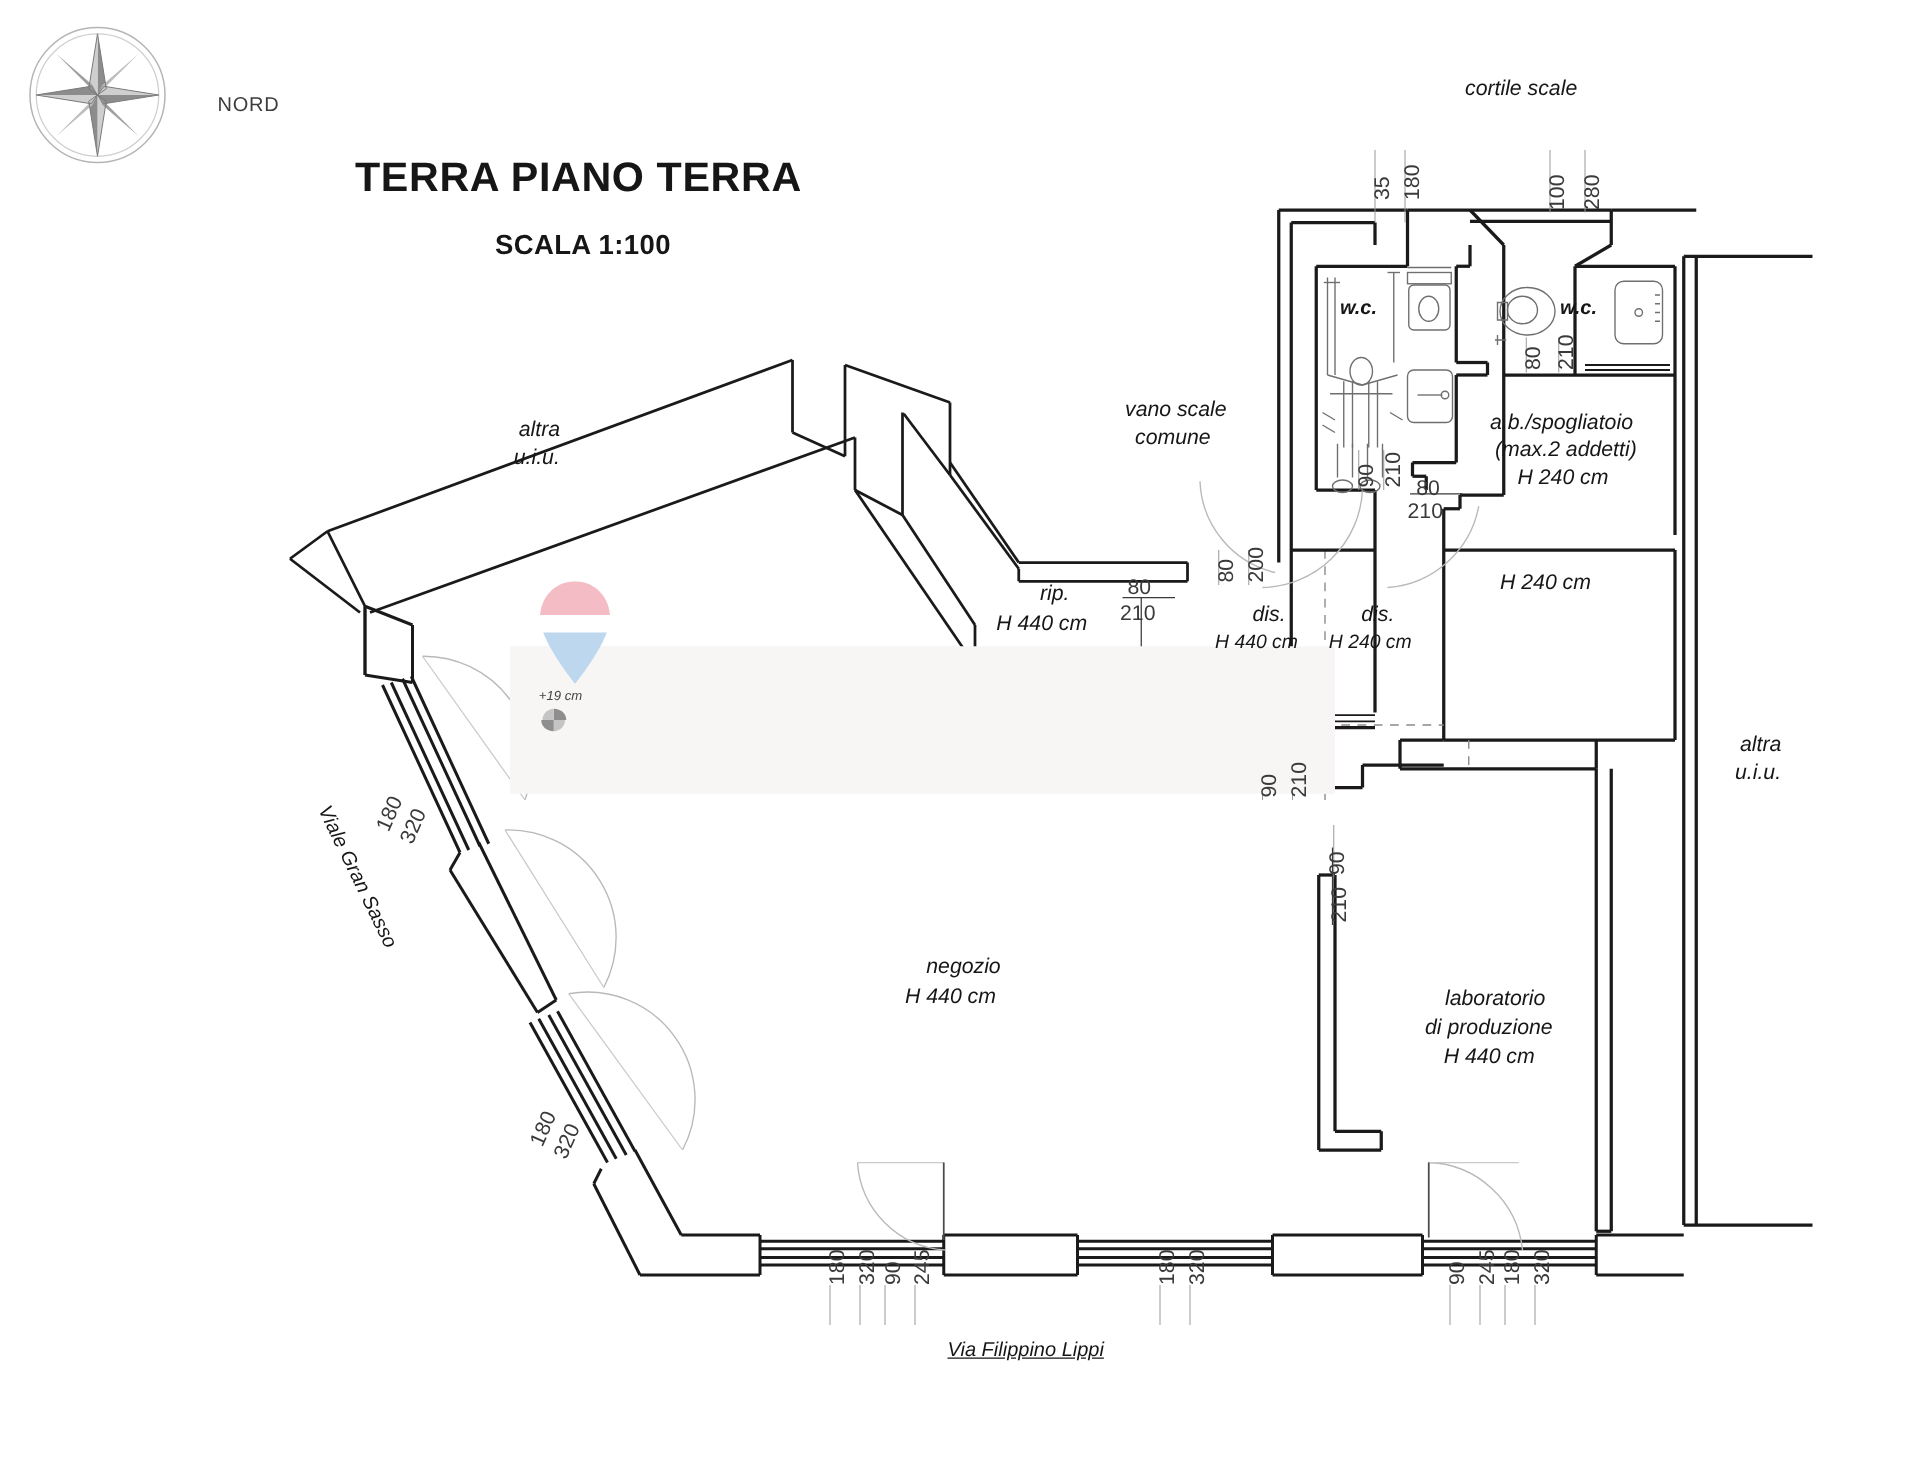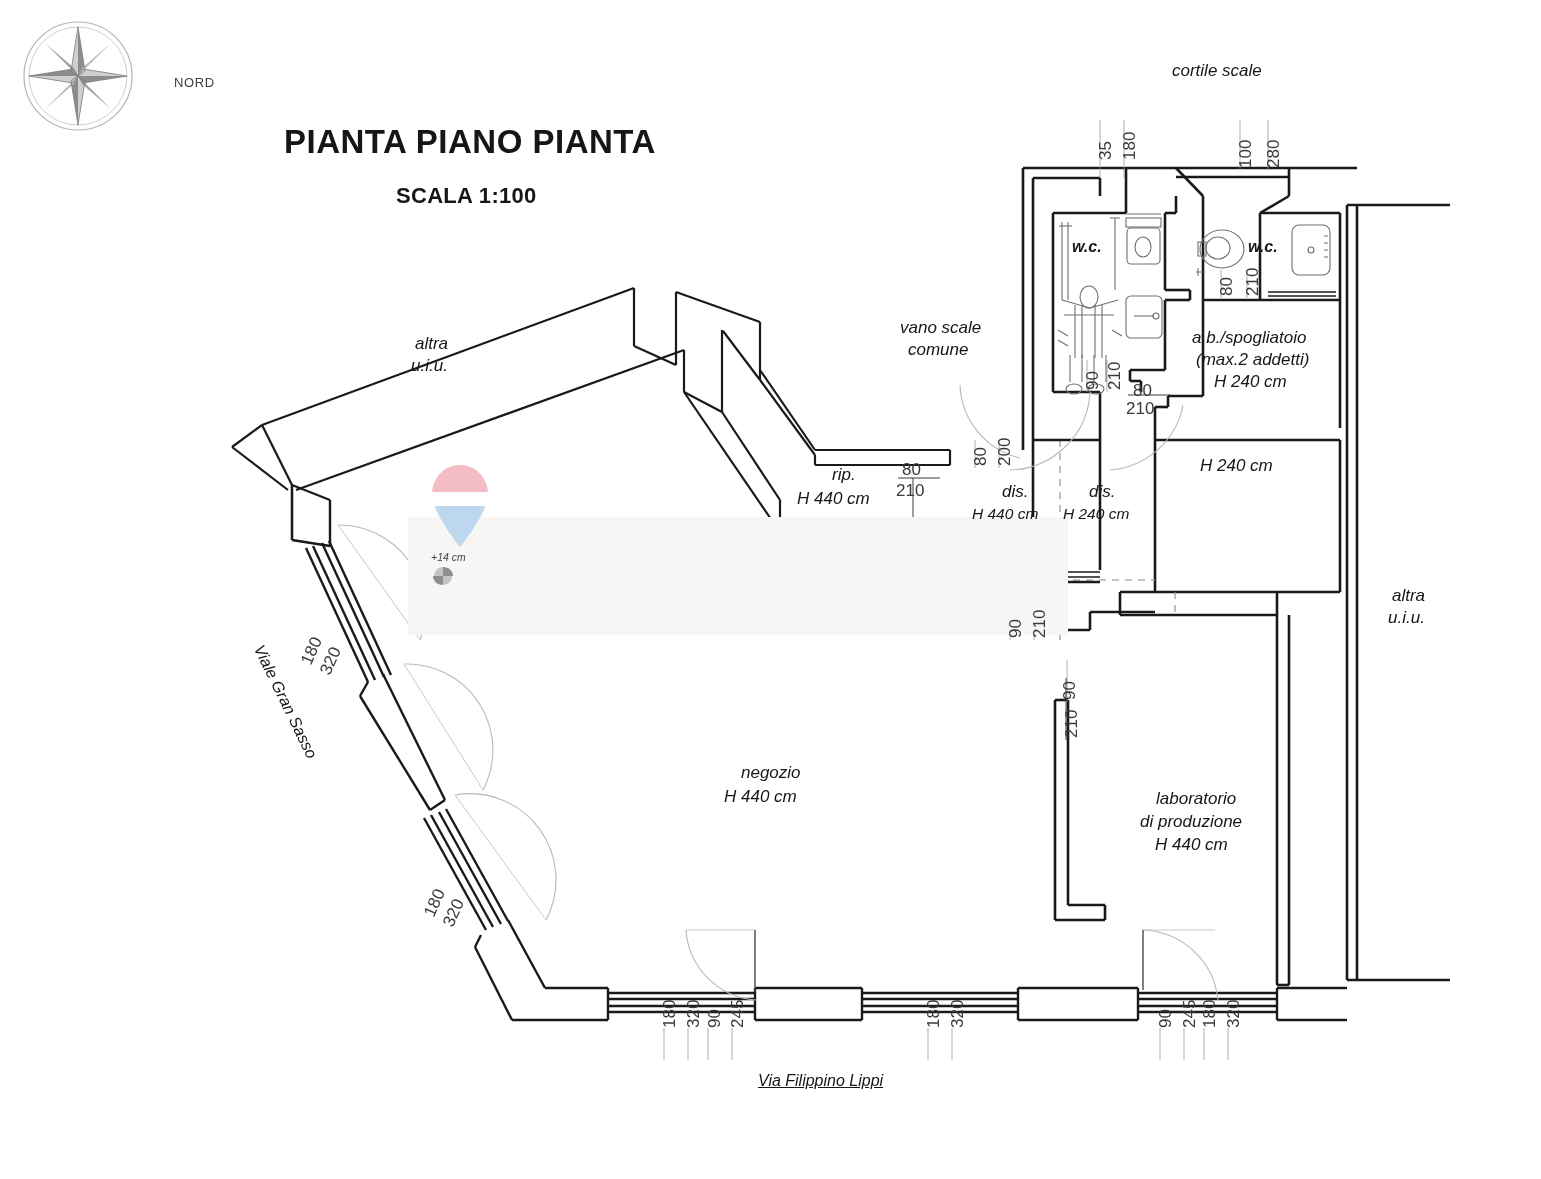--- a/index.html
+++ b/index.html
@@ -70,21 +70,21 @@
   }
   .dim-v {
     position: absolute;
     font-size: 17px;
     color: #3a3a3a;
     transform-origin: left top;
     transform: rotate(-90deg);
     white-space: pre;
   }
   .nord-text {
-    font-size: 13px;
+    font-size: 16px;
     letter-spacing: 0.6px;
     color: #3d3d3d;
     padding-left: 44px;
   }
   .plus12 {
     font-size: 10.5px;
     font-style: italic;
     color: #444;
   }
   
@@ -463,21 +463,21 @@
         <clipPath id="pinclip">
           <path d="M30,2 C46,2 58,15 58,31 C58,50 30,84 30,84 C30,84 2,50 2,31 C2,15 14,2 30,2 Z"></path>
         </clipPath>
       </defs>
       <g clip-path="url(#pinclip)">
         <rect x="0" y="0" width="60" height="29" fill="#f4bcc4"></rect>
         <rect x="0" y="29" width="60" height="14" fill="#ffffff"></rect>
         <rect x="0" y="43" width="60" height="43" fill="#bdd7ef"></rect>
       </g>
     </svg>
-    <div id="wm-plus" class="plus12">+14 cm</div>
+    <div id="wm-plus" class="plus12">+19 cm</div>
     <svg style="position:absolute;left:22px;top:110px;width:26px;height:22px" viewBox="0 0 26 22">
       <path d="M13,11 L13,2 C19,2 23,6 23,11 Z" fill="#8e8e8e"></path>
       <path d="M13,11 L22,11 C22,16 18,20 13,20 Z" fill="#c4c4c4"></path>
       <path d="M13,11 L13,20 C7,20 3,16 3,11 Z" fill="#8e8e8e"></path>
       <path d="M13,11 L4,11 C4,6 8,2 13,2 Z" fill="#c4c4c4"></path>
     </svg>
   </div>
 
   <svg style="position:absolute;left:18px;top:16px;width:120px;height:120px" viewBox="0 0 120 120">
     <circle cx="60" cy="60" r="54" fill="none" stroke="#b5b5b5" stroke-width="1.2"></circle>
@@ -498,21 +498,21 @@
     <path d="M93,93 L64,68 L60,60 Z" fill="#9e9e9e"></path>
     <g fill="none" stroke="#7a7a7a" stroke-width="0.8">
       <path d="M60,11 L67,55 L60,60 L53,55 Z"></path>
       <path d="M60,109 L67,65 L60,60 L53,65 Z"></path>
       <path d="M11,60 L55,53 L60,60 L55,67 Z"></path>
       <path d="M109,60 L65,53 L60,60 L65,67 Z"></path>
     </g>
   </svg>
   <div class="txt nord-text" style="left:130px; top:76px;">NORD</div>
 
-  <div class="txt title-main" style="left:284px; top:124px;">PIANTA PIANO PIANTA</div>
+  <div class="txt title-main" style="left:284px; top:124px;">TERRA PIANO TERRA</div>
   <div class="txt title-sub" style="left:396px; top:184px;">SCALA 1:100</div>
 
   <div class="txt room-label" style="left:1172px; top:61px;">cortile scale</div>
 
   <div class="txt room-label" style="left:900px; top:318px;">vano scale</div>
   <div class="txt room-label" style="left:908px; top:340px;">comune</div>
 
   <div class="txt room-label" style="left:415px; top:334px;">altra</div>
   <div class="txt room-label" style="left:411px; top:356px;">u.i.u.</div>
 

